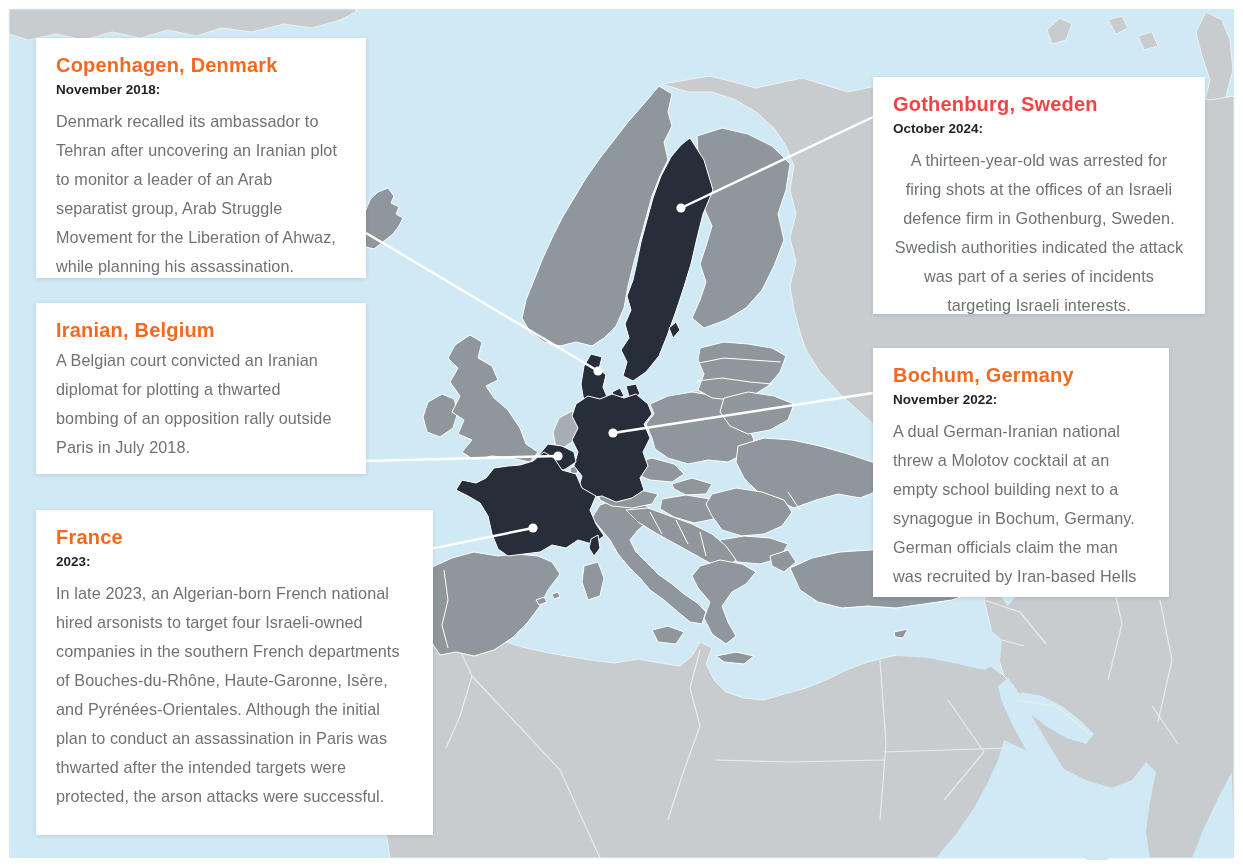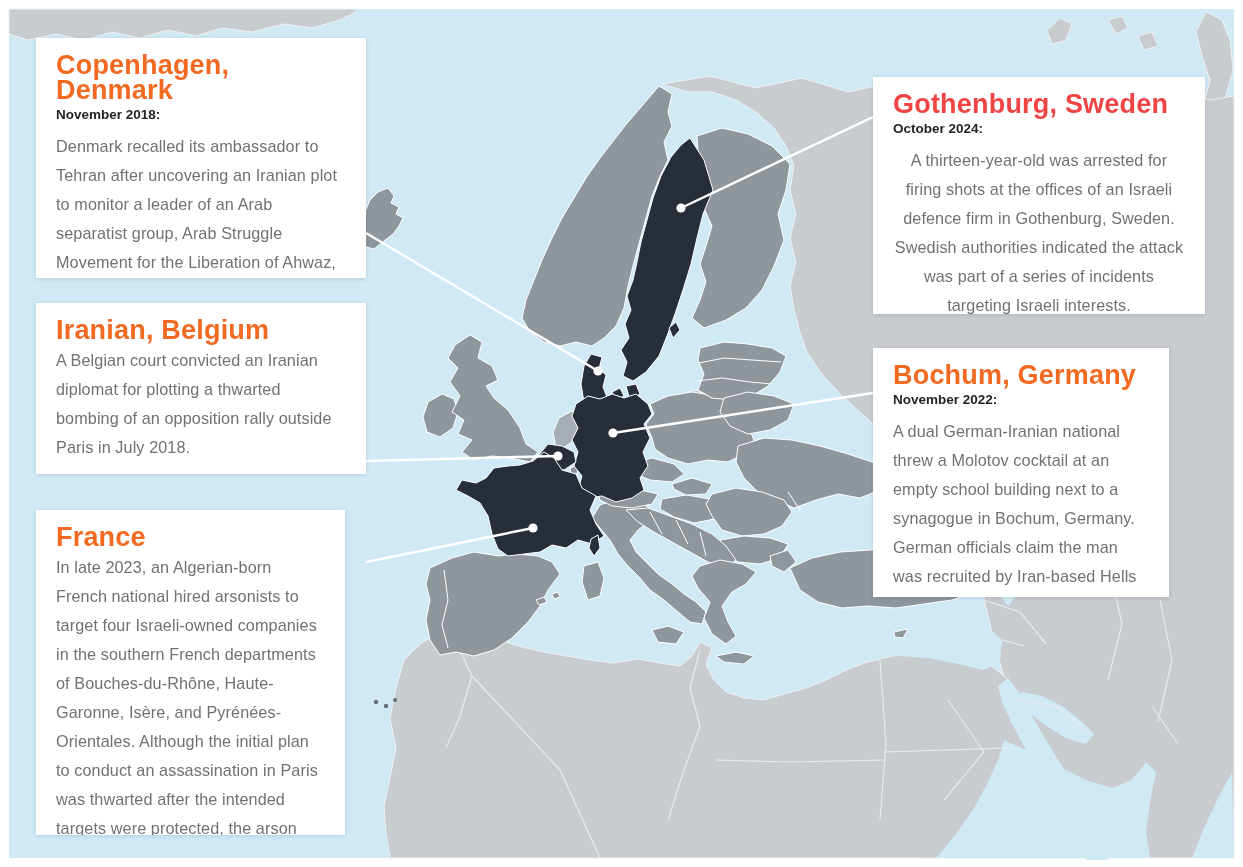--- a/index.html
+++ b/index.html
@@ -1,21 +1,21 @@
 <!DOCTYPE html>
 <html><head>
 <meta charset="utf-8">
 <style>
   html,body{margin:0;padding:0;background:#ffffff;}
   #stage{position:relative;width:1243px;height:867px;background:#ffffff;overflow:hidden;
          font-family:"Liberation Sans","DejaVu Sans",sans-serif;}
   #map-svg{position:absolute;left:0;top:0;width:1243px;height:867px;}
   .callout-box{position:absolute;background:#ffffff;box-shadow:0 1px 4px rgba(30,50,70,0.14);
                padding:15px 20px 12px 20px;box-sizing:border-box;overflow:hidden;}
-  .callout-title{font-size:27px;font-weight:700;line-height:25px;margin:0 0 3px 0;letter-spacing:0.2px;}
+  .callout-title{font-size:20px;font-weight:700;line-height:25px;margin:0 0 3px 0;letter-spacing:0.2px;}
   .callout-date{font-size:13.5px;font-weight:700;line-height:17px;margin:0 0 9px 0;}
   .callout-desc{font-size:16.2px;font-weight:400;line-height:29px;margin:0;letter-spacing:0.1px;}
 </style>
 </head>
 <body>
 
 <div id="stage">
   <svg id="map-svg" viewBox="0 0 1243 867">
 
     <rect x="9" y="9" width="1225" height="849" fill="#cfe9f5"></rect>
@@ -138,22 +138,23 @@
   <div id="boxes">
       <div class="callout-box" style="left: 36px; top: 38px; width: 330px; height: 240px; background: rgb(255, 255, 255);">
         <h2 class="callout-title" style="color: rgb(242, 106, 33);">Copenhagen, Denmark</h2>
         <div class="callout-date" style="color: rgb(31, 33, 36);">November 2018:</div>
         <p class="callout-desc" style="color: rgb(110, 114, 117);">Denmark recalled its ambassador to Tehran after uncovering an Iranian plot to monitor a leader of an Arab separatist group, Arab Struggle Movement for the Liberation of Ahwaz, while planning his assassination.</p>
       </div>
       <div class="callout-box" style="left: 36px; top: 303px; width: 330px; height: 171px; background: rgb(255, 255, 255);">
         <h2 class="callout-title" style="color: rgb(242, 106, 33);">Iranian, Belgium</h2>
         <p class="callout-desc" style="color: rgb(110, 114, 117);">A Belgian court convicted an Iranian diplomat for plotting a thwarted bombing of an opposition rally outside Paris in July 2018.</p>
       </div>
-      <div class="callout-box" style="left: 36px; top: 510px; width: 309px; height: 325px; background: rgb(255, 255, 255);">
+      <div class="callout-box" style="left: 36px; top: 510px; width: 397px; height: 325px; background: rgb(255, 255, 255);">
         <h2 class="callout-title" style="color: rgb(242, 106, 33);">France</h2>
+        <div class="callout-date" style="color: rgb(31, 33, 36);">2023:</div>
         <p class="callout-desc" style="color: rgb(110, 114, 117);">In late 2023, an Algerian-born French national hired arsonists to target four Israeli-owned companies in the southern French departments of Bouches-du-Rhône, Haute-Garonne, Isère, and Pyrénées-Orientales. Although the initial plan to conduct an assassination in Paris was thwarted after the intended targets were protected, the arson attacks were successful.</p>
       </div>
       <div class="callout-box" style="left: 873px; top: 77px; width: 332px; height: 237px; background: rgb(255, 255, 255);">
         <h2 class="callout-title" style="color: #ef4444;">Gothenburg, Sweden</h2>
         <div class="callout-date" style="color: rgb(31, 33, 36);">October 2024:</div>
         <p class="callout-desc" style="color: rgb(110, 114, 117); text-align: center;">A thirteen-year-old was arrested for firing shots at the offices of an Israeli defence firm in Gothenburg, Sweden. Swedish authorities indicated the attack was part of a series of incidents targeting Israeli interests.</p>
       </div>
       <div class="callout-box" style="left: 873px; top: 348px; width: 296px; height: 249px; background: rgb(255, 255, 255);">
         <h2 class="callout-title" style="color: rgb(242, 106, 33);">Bochum, Germany</h2>
         <div class="callout-date" style="color: rgb(31, 33, 36);">November 2022:</div>

